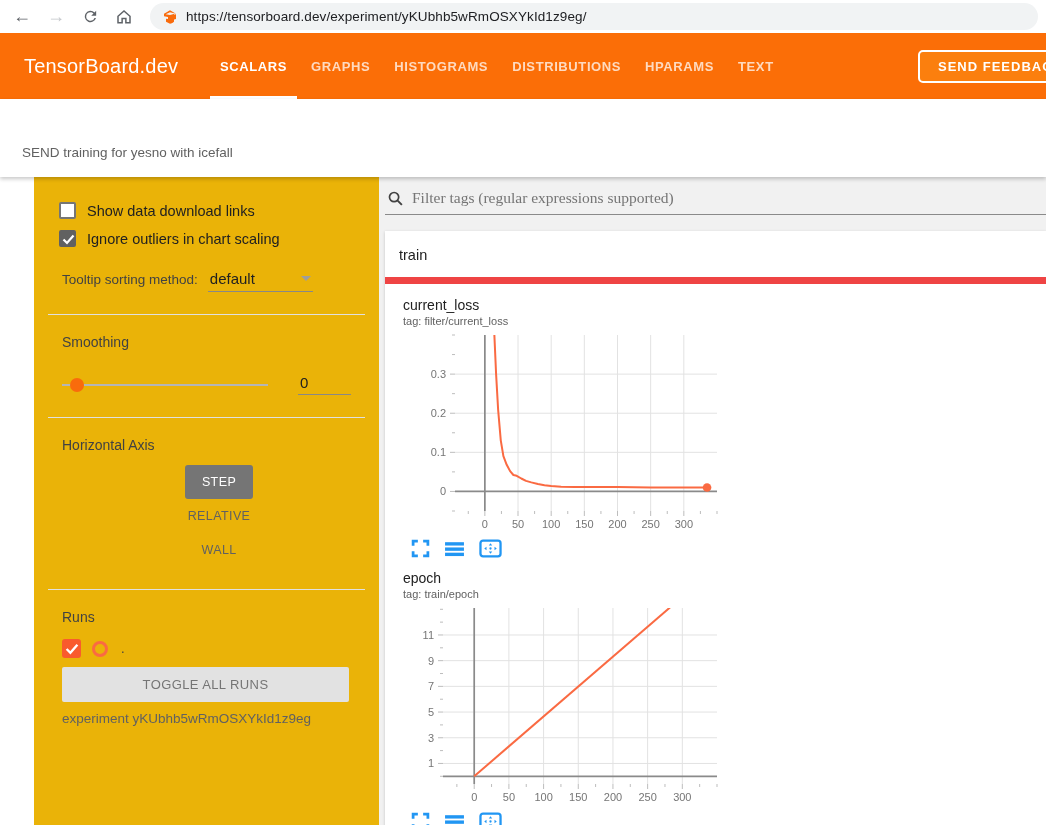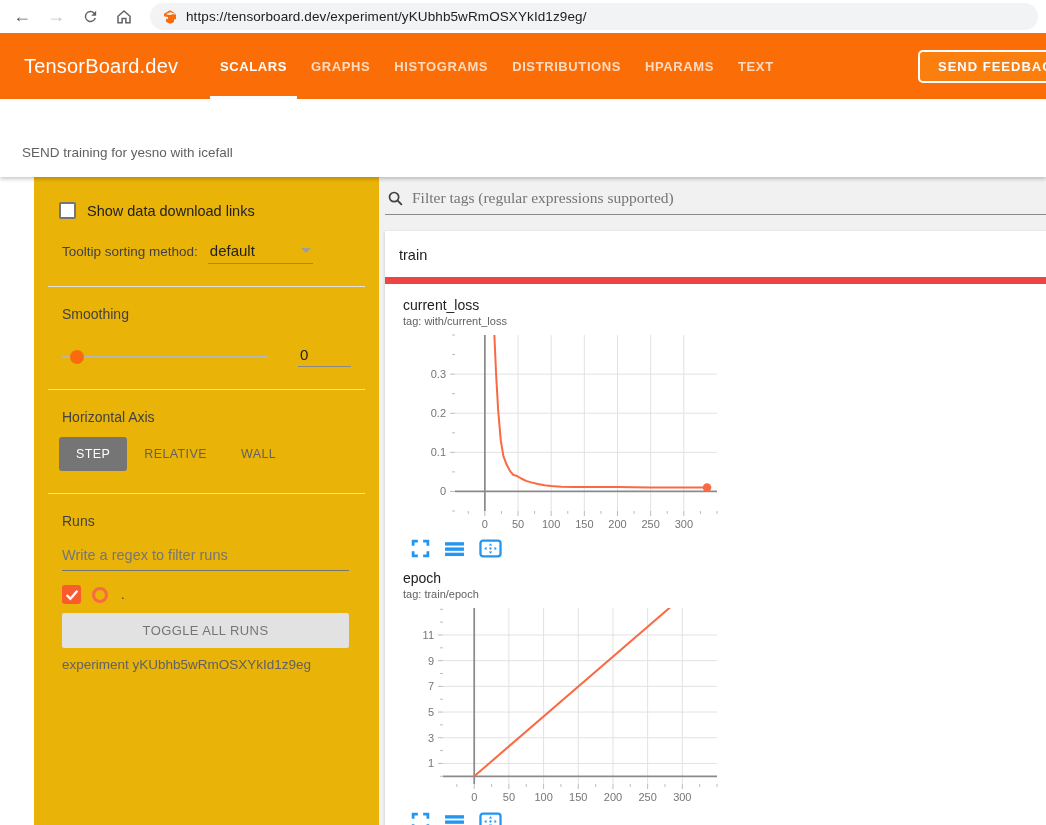--- a/index.html
+++ b/index.html
@@ -51,21 +51,21 @@
   .select-val { font-size:15px; color:#212121; }
   .select-arrow { width:0; height:0; border-left:5px solid transparent; border-right:5px solid transparent;
                   border-top:5px solid #9e9e9e; }
   .divider { height:1px; background:#e0e0e0; margin:22px 14px 0 14px; }
   .sec-label { font-size:14px; color:#424242; margin:19px 0 0 28px; }
   .slider-row { display:flex; align-items:center; margin:24px 28px 0 28px; }
   .slider-track { position:relative; width:218px; height:2px; background:#b5b5b5; }
   .slider-thumb { position:absolute; left:8px; top:-6px; width:14px; height:14px; border-radius:50%; background:#f96b0c; }
   .slider-val { margin-left:30px; width:56px; text-align:left; font-size:15px; color:#212121;
                 border-bottom:1px solid #888; padding:0 0 3px 2px; }
-  .axis-btns { display:flex; align-items:center; margin:12px 0 0 25px; }
+  .axis-btns { display:flex; align-items:center; margin:12px 0 0 25px;flex-direction:column; }
   .axis-btn { font-size:12.5px; letter-spacing:.4px; color:#616161; padding:10px 17px; border-radius:3px; }
   .axis-btn.active { background:#757575; color:#fff; }
   .runs-filter { display:block; width:287px; margin:14px 0 0 28px; border:none; outline:none; background:transparent;
                  border-bottom:1px solid #757575; font-size:14.5px; color:#212121; padding:4px 0 7px 0;
                  font-family:"Liberation Sans", sans-serif; }
   .runs-filter::placeholder { color:#757575; }
   .run-row { display:flex; align-items:center; margin:14px 0 0 28px; }
   .run-circle { width:16px; height:16px; border:3px solid #fa6a42; border-radius:50%; margin-left:11px; }
   .run-name { font-size:13px; color:#424242; margin-left:13px; }
   .toggle-btn { display:block; width:287px; margin:9px 0 0 28px; background:#e2e2e2; border:none;
@@ -133,20 +133,28 @@
     <div class="exp-title">SEND training for yesno with icefall</div>
   </div>
 
   <div class="content">
 
     <div class="sidebar">
       <div class="chk-row">
         <div class="chk-box"></div>
         <div class="chk-label">Show data download links</div>
       </div>
+      <div class="chk-row">
+        <div class="chk-box checked">
+          <svg width="13" height="11" viewBox="0 0 13 11">
+              <path fill="none" stroke="#fff" stroke-width="2.2" d="M1.5 5.5 5 9 11.5 1.5"></path>
+            </svg>
+        </div>
+        <div class="chk-label">Ignore outliers in chart scaling</div>
+      </div>
 
       <div class="tooltip-row">
         <span class="tooltip-label">Tooltip sorting method:</span>
         <div class="select-box">
           <span class="select-val">default</span>
           <span class="select-arrow"></span>
         </div>
       </div>
 
       <div class="divider"></div>
@@ -161,21 +169,20 @@
       <div class="divider"></div>
       <div class="sec-label">Horizontal Axis</div>
       <div class="axis-btns" id="axis-btns">
           <div class="axis-btn active">STEP</div>
           <div class="axis-btn">RELATIVE</div>
           <div class="axis-btn">WALL</div>
         </div>
 
       <div class="divider"></div>
       <div class="sec-label">Runs</div>
-      <input class="runs-filter" placeholder="Write a regex to filter runs" style="">
       <div class="run-row">
         <div class="chk-box orange">
           <svg width="14" height="12" viewBox="0 0 13 11">
               <path fill="none" stroke="#fff" stroke-width="2.2" d="M1.5 5.5 5 9 11.5 1.5"></path>
             </svg>
         </div>
         <div class="run-circle"></div>
         <div class="run-name">.</div>
       </div>
       <button class="toggle-btn">TOGGLE ALL RUNS</button>
@@ -189,21 +196,21 @@
           <path d="M15 15 21 21" stroke="#424242" stroke-width="2.8"></path>
         </svg>
         <input class="filter-input" placeholder="Filter tags (regular expressions supported)" style="">
       </div>
 
       <div class="train-card">
         <div class="card-head">train</div>
         <div class="charts-grid" id="charts">
             <div class="chart-block">
               <div class="chart-title">current_loss</div>
-              <div class="chart-tag">tag: with/current_loss</div>
+              <div class="chart-tag">tag: filter/current_loss</div>
               <svg class="chart-svg" width="322" height="205" viewBox="0 0 322 205">
                 <line x1="81.84810126582278" x2="81.84810126582278" y1="5" y2="181" stroke="#e2e2e2"></line>
                 <line x1="115.0126582278481" x2="115.0126582278481" y1="5" y2="181" stroke="#e2e2e2"></line>
                 <line x1="148.17721518987344" x2="148.17721518987344" y1="5" y2="181" stroke="#e2e2e2"></line>
                 <line x1="181.34177215189874" x2="181.34177215189874" y1="5" y2="181" stroke="#e2e2e2"></line>
                 <line x1="214.50632911392404" x2="214.50632911392404" y1="5" y2="181" stroke="#e2e2e2"></line>
                 <line x1="247.67088607594937" x2="247.67088607594937" y1="5" y2="181" stroke="#e2e2e2"></line>
                 <line x1="280.83544303797464" x2="280.83544303797464" y1="5" y2="181" stroke="#e2e2e2"></line>
                 <line x1="52" x2="314" y1="161.44444444444446" y2="161.44444444444446" stroke="#e2e2e2"></line>
                 <line x1="52" x2="314" y1="122.33333333333334" y2="122.33333333333334" stroke="#e2e2e2"></line>

